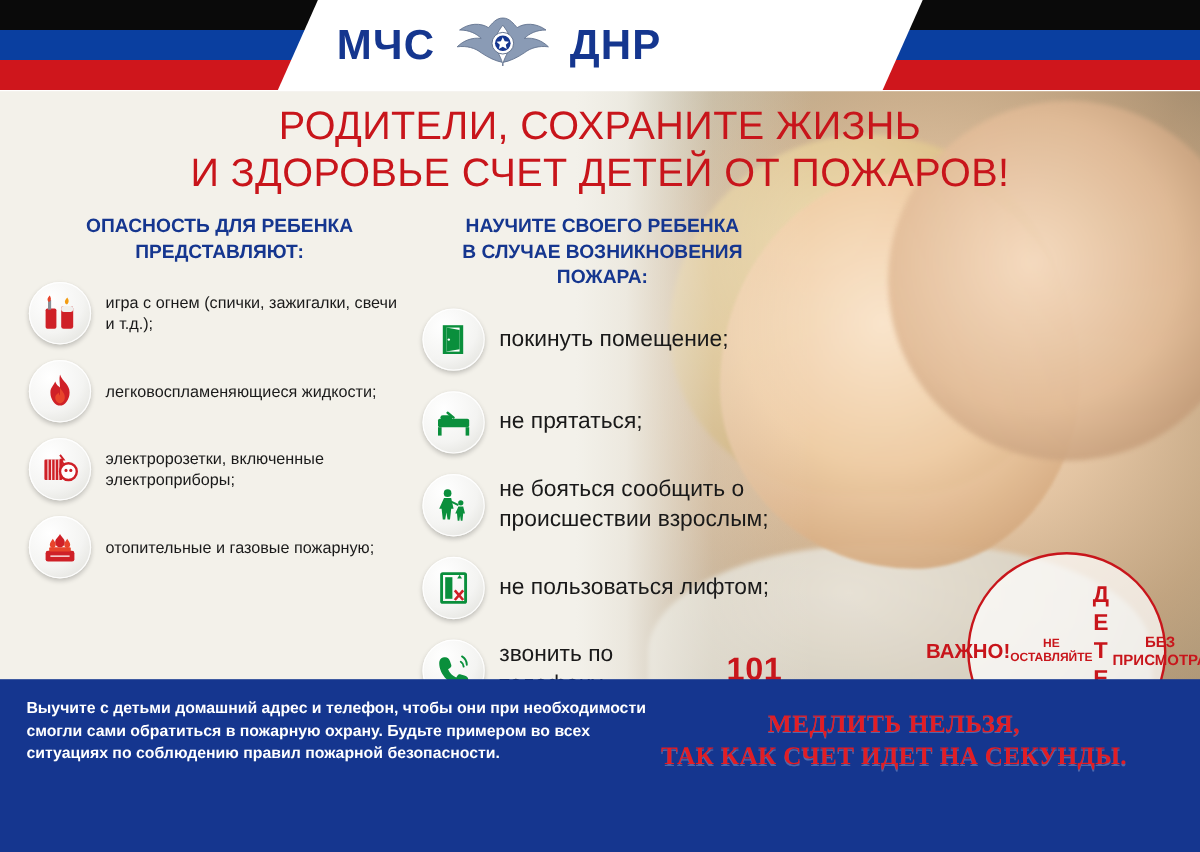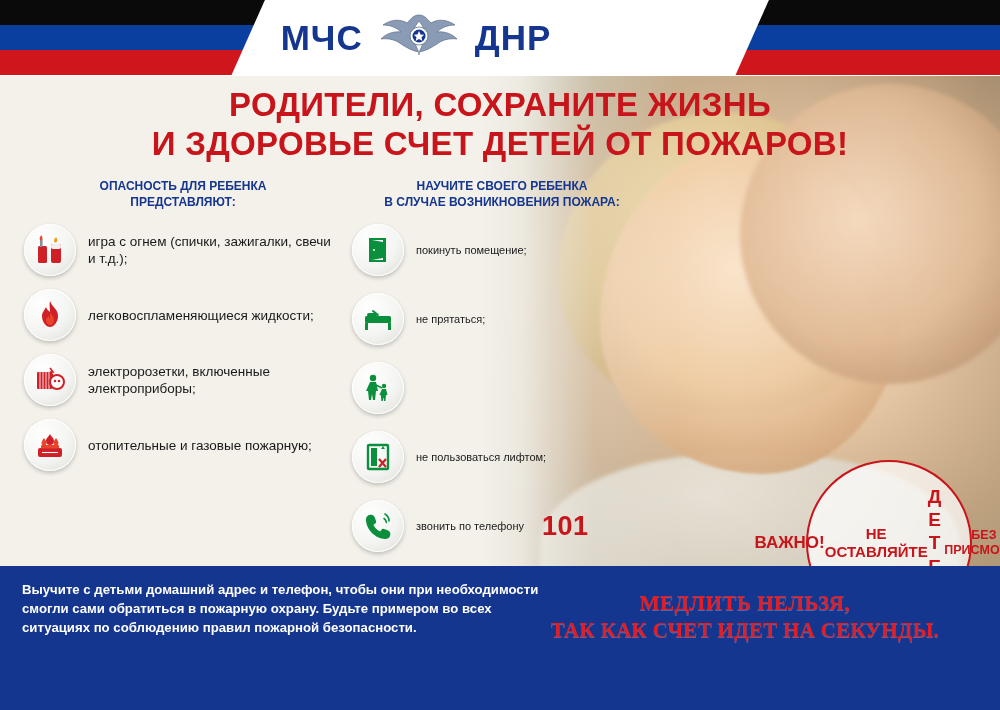--- a/index.html
+++ b/index.html
@@ -99,63 +99,63 @@
     font-size: 35px; font-weight: bold; color: #15368f; letter-spacing: 1px;
   }
   .emblem { width: 84px; height: 54px; }
 
   
   .title-wrap {
     position: absolute; left: 0; top: 86px; width: 1000px;
     text-align: center;
   }
   .title-line {
-    font-size: 33px; font-weight: bold; color: #c8151b;
+    font-size: 33px; font-weight: normal; color: #c8151b;
     line-height: 1.17; letter-spacing: .3px;
   }
 
   
   .col-head {
-    font-size: 12px; font-weight: bold; color: #15368f;
+    font-size: 16px; font-weight: bold; color: #15368f;
     line-height: 1.35; text-align: center; text-transform: uppercase;
   }
   .col-left { position: absolute; left: 24px; top: 178px; width: 318px; }
   .col-right { position: absolute; left: 352px; top: 178px; width: 300px; }
 
   .item-list { margin-top: 14px; }
   .item {
     display: flex; align-items: center; gap: 12px; margin-bottom: 13px;
   }
   .badge {
     flex: 0 0 auto;
     width: 52px; height: 52px; border-radius: 50%;
     background: radial-gradient(circle at 34% 28%, #ffffff 0%, #f4f4f2 55%, #dcdcd6 100%);
     box-shadow: 0 2px 4px rgba(0,0,0,.22), inset 0 0 0 1px rgba(255,255,255,.9);
     display: flex; align-items: center; justify-content: center;
   }
   .badge svg { display: block; }
   .item-text { font-size: 13.5px; color: #1a1a1a; line-height: 1.28; }
   .col-right .item { margin-bottom: 17px; }
-  .col-right .item-text { font-size: 11px; }
+  .col-right .item-text { font-size: 19px; }
   .phone-num {
     color: #c8151b; font-weight: bold; font-size: 27px;
     vertical-align: middle; margin-left: 6px; letter-spacing: .5px;
   }
 
   
   .stamp {
     position: absolute; right: 28px; bottom: 84px;
     width: 166px; height: 166px; border-radius: 50%;
     border: 2px solid #c8151b;
     background: rgba(255,255,255,.72);
     display: flex; flex-direction: row; align-items: center; justify-content: center;
     text-align: center; color: #c8151b; line-height: 1.22;
   }
   .stamp .l1 { font-size: 17px; font-weight: bold; }
-  .stamp .l2 { font-size: 15px; font-weight: bold; }
+  .stamp .l2 { font-size: 10px; font-weight: bold; }
   .stamp .l3 { font-size: 19px; font-weight: bold; letter-spacing: 3px; margin: 2px 0; }
   .stamp .l4 { font-size: 12.5px; font-weight: bold; }
 
   
   .bottom-bar {
     position: absolute; left: 0; bottom: 0; width: 1000px; height: 144px;
     background: #15368f; color: #fff;
   }
   .bottom-left {
     position: absolute; left: 22px; top: 14px; width: 520px;
@@ -324,20 +324,21 @@
       <div class="item">
         <span class="badge">
           <svg viewBox="0 0 34 34" width="34" height="34">
             <circle cx="12" cy="7" r="3.2" fill="#0a8f3c"></circle>
             <path d="M9 11 h6 l2 9 -2 0 -1 9 -2 0 -1-6 -1 6 -2 0 -1-9 -2 0 Z" fill="#0a8f3c"></path>
             <circle cx="23" cy="15" r="2.2" fill="#0a8f3c"></circle>
             <path d="M21 18 h4 l1.5 6 -1.5 0 -.6 6 -1.4 0 -.6-4 -.6 4 -1.4 0 -.6-6 -1.4 0 Z" fill="#0a8f3c"></path>
             <path d="M15 14 l6 3" stroke="#0a8f3c" stroke-width="1.6"></path>
           </svg>
         </span>
+        <span class="item-text">не бояться сообщить о происшествии взрослым;</span>
       </div>
 
       <div class="item">
         <span class="badge">
           <svg viewBox="0 0 34 34" width="34" height="34">
             <rect x="7" y="5" width="20" height="24" rx="1" fill="none" stroke="#0a8f3c" stroke-width="2.4"></rect>
             <rect x="10" y="8" width="6" height="18" fill="#0a8f3c"></rect>
             <path d="M18 19 l7 8 M25 19 l-7 8" stroke="#cf2027" stroke-width="2.2"></path>
             <path d="M20 9 l2-3 2 3 Z" fill="#0a8f3c"></path>
           </svg>

